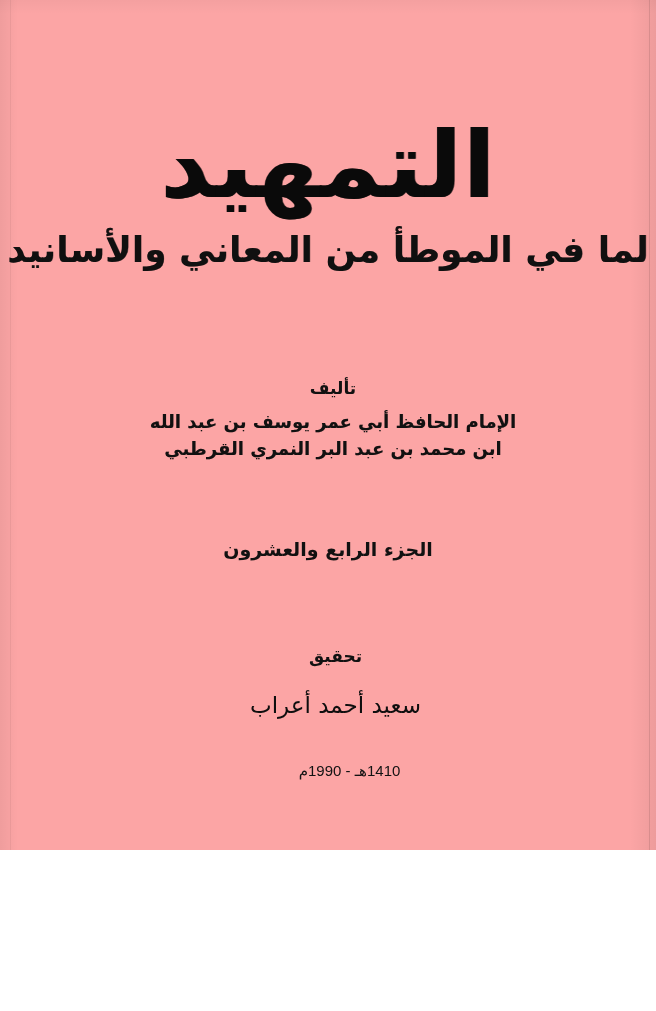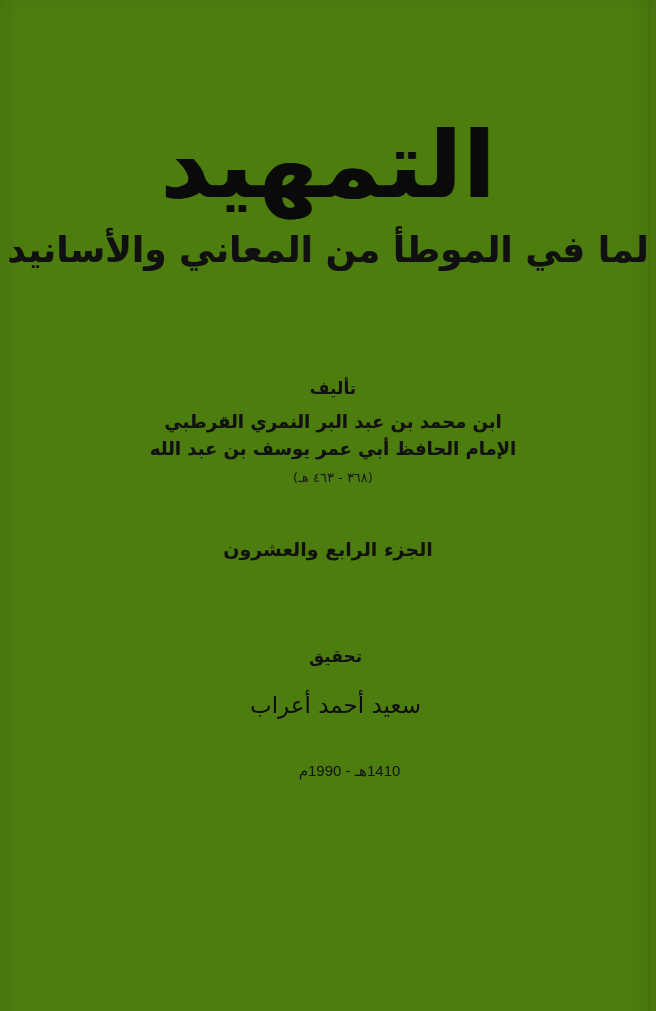--- a/index.html
+++ b/index.html
@@ -6,22 +6,22 @@
     margin: 0;
     padding: 0;
     background: #ffffff;
   }
   body {
     font-family: "DejaVu Sans", sans-serif;
   }
   .page {
     position: relative;
     width: 656px;
-    height: 1011px;
-    background: #4d7c0f;
+    height: 850px;
+    background: #fca5a5;
     overflow: hidden;
     margin: 0 auto;
   }
   
   .scan-noise {
     position: absolute;
     inset: 0;
     background:
       linear-gradient(90deg, rgba(0,0,0,0.05) 0px, rgba(0,0,0,0.0) 18px),
       linear-gradient(270deg, rgba(0,0,0,0.06) 0px, rgba(0,0,0,0.0) 26px),
@@ -162,23 +162,22 @@
 
   <div class="content">
 
     <div class="title-block">
       <div class="main-title">التمهيد</div>
       <div class="subtitle">لما في الموطأ من المعاني والأسانيد</div>
     </div>
 
     <div class="author-block">
       <div class="byline-label">تأليف</div>
+      <div class="author-line">الإمام الحافظ أبي عمر يوسف بن عبد الله</div>
       <div class="author-line">ابن محمد بن عبد البر النمري القرطبي</div>
-      <div class="author-line">الإمام الحافظ أبي عمر يوسف بن عبد الله</div>
-      <div class="author-dates">(٣٦٨ - ٤٦٣ هـ)</div>
     </div>
 
     <div class="volume-block">
       <div class="volume">الجزء الرابع والعشرون</div>
     </div>
 
     <div class="editor-block">
       <div class="editor-label">تحقيق</div>
       <div class="editor-name">سعيد أحمد أعراب</div>
     </div>

